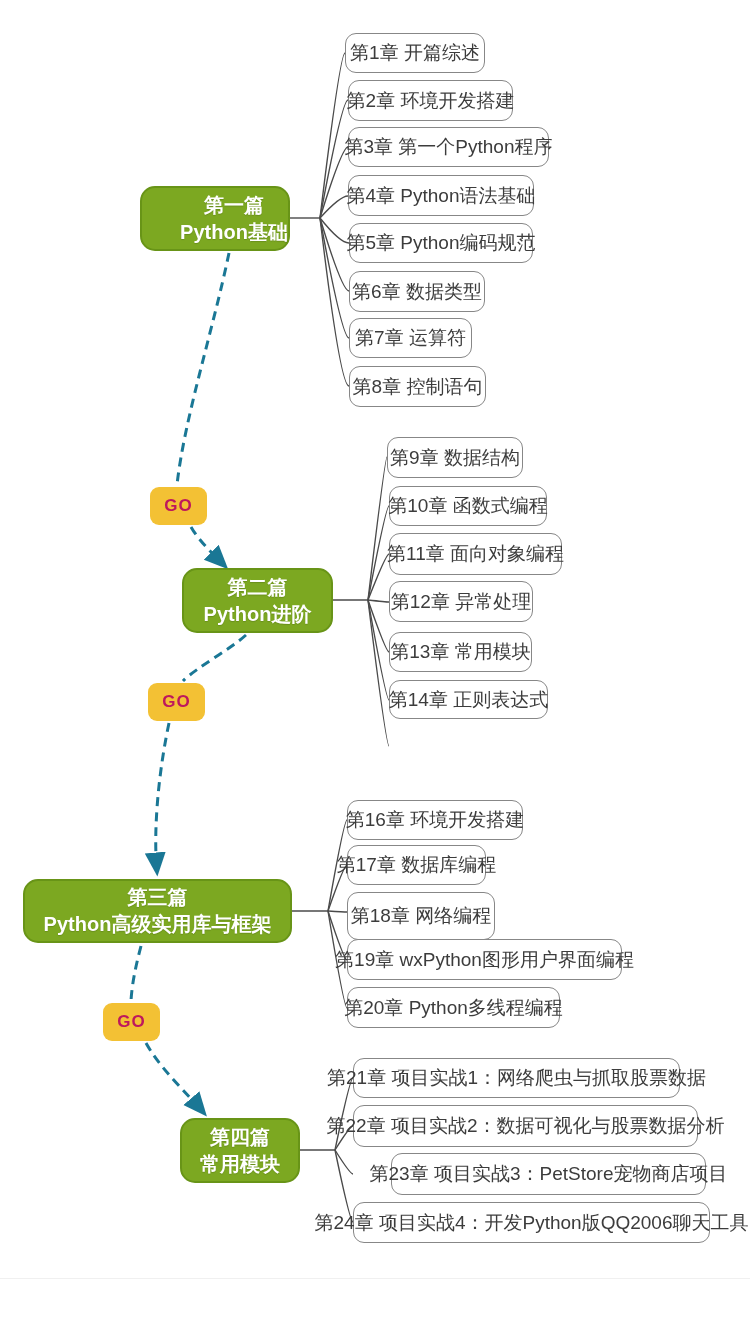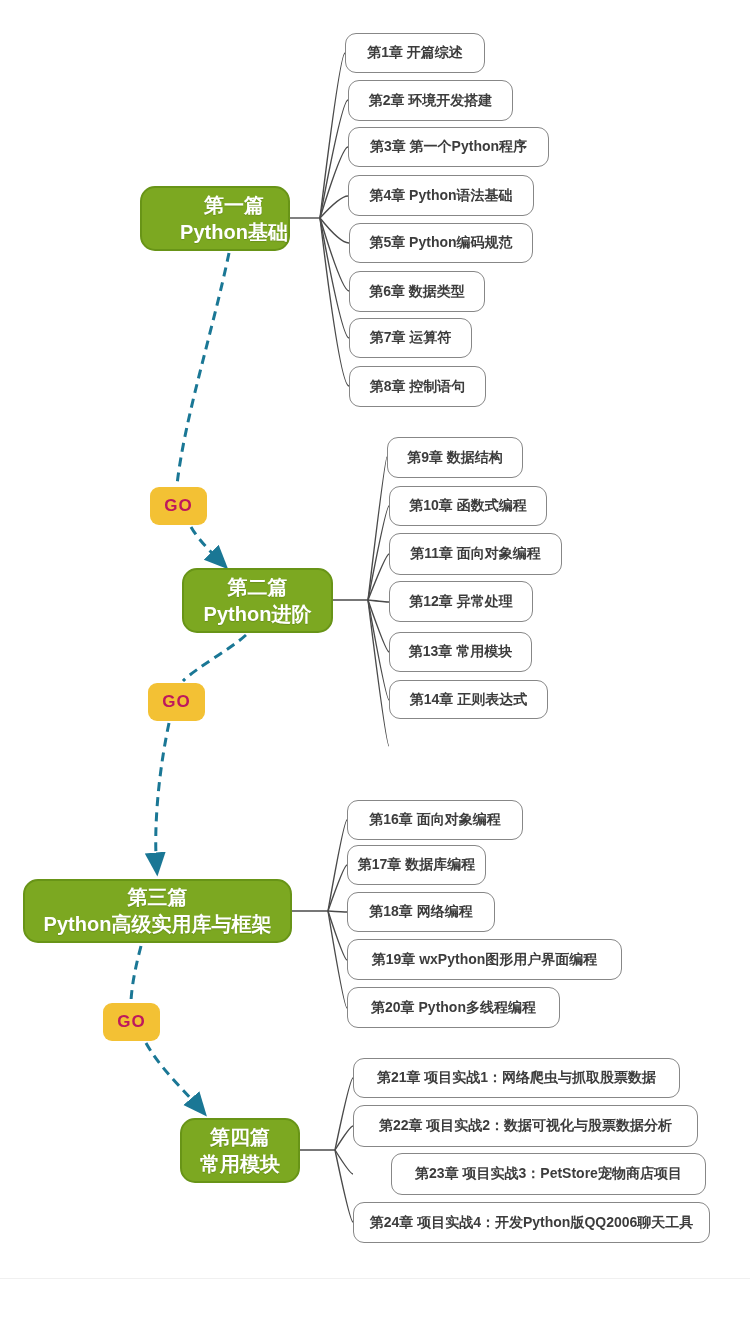--- a/index.html
+++ b/index.html
@@ -36,25 +36,24 @@
     text-shadow: 0 1px 1px rgba(0,0,0,0.15);
   }
   .chapter {
     position: absolute;
     background: #ffffff;
     border: 1.5px solid #878787;
     border-radius: 11px;
     display: flex;
     align-items: center;
     justify-content: center;
-    font-size: 14px;
+    font-size: 19px;
     color: #3c3c3c;
     box-sizing: border-box;
     white-space: nowrap;
-    font-weight: bold;
   }
   .go {
     position: absolute;
     background: #F3C134;
     border-radius: 9px;
     display: flex;
     align-items: center;
     justify-content: center;
     font-weight: bold;
     font-size: 17px;
@@ -162,23 +161,23 @@
   <div class="chapter" style="left:349px; top:318px; width:123px; height:40px;">第7章 运算符</div>
   <div class="chapter" style="left:349px; top:366px; width:137px; height:41px;">第8章 控制语句</div>
 
   <div class="chapter" style="left:387px; top:437px; width:136px; height:41px;">第9章 数据结构</div>
   <div class="chapter" style="left:389px; top:486px; width:158px; height:40px;">第10章 函数式编程</div>
   <div class="chapter" style="left:389px; top:533px; width:173px; height:42px;">第11章 面向对象编程</div>
   <div class="chapter" style="left:389px; top:581px; width:144px; height:41px;">第12章 异常处理</div>
   <div class="chapter" style="left:389px; top:632px; width:143px; height:40px;">第13章 常用模块</div>
   <div class="chapter" style="left:389px; top:680px; width:159px; height:39px;">第14章 正则表达式</div>
 
-  <div class="chapter" style="left:347px; top:800px; width:176px; height:40px;">第16章 面向对象编程</div>
+  <div class="chapter" style="left:347px; top:800px; width:176px; height:40px;">第16章 环境开发搭建</div>
   <div class="chapter" style="left:347px; top:845px; width:139px; height:40px;">第17章 数据库编程</div>
-  <div class="chapter" style="left:347px; top:892px; width:148px; height:40px;">第18章 网络编程</div>
+  <div class="chapter" style="left:347px; top:892px; width:148px; height:48px;">第18章 网络编程</div>
   <div class="chapter" style="left:347px; top:939px; width:275px; height:41px;">第19章 wxPython图形用户界面编程</div>
   <div class="chapter" style="left:347px; top:987px; width:213px; height:41px;">第20章 Python多线程编程</div>
 
   <div class="chapter" style="left:353px; top:1058px; width:327px; height:40px;">第21章 项目实战1：网络爬虫与抓取股票数据</div>
   <div class="chapter" style="left:353px; top:1105px; width:345px; height:42px;">第22章 项目实战2：数据可视化与股票数据分析</div>
   <div class="chapter" style="left:353px; top:1153px; width:315px; height:42px;margin-left:38px;">第23章 项目实战3：PetStore宠物商店项目</div>
   <div class="chapter" style="left:353px; top:1202px; width:357px; height:41px;">第24章 项目实战4：开发Python版QQ2006聊天工具</div>
 
   <div class="page-divider"></div>
 </div>

